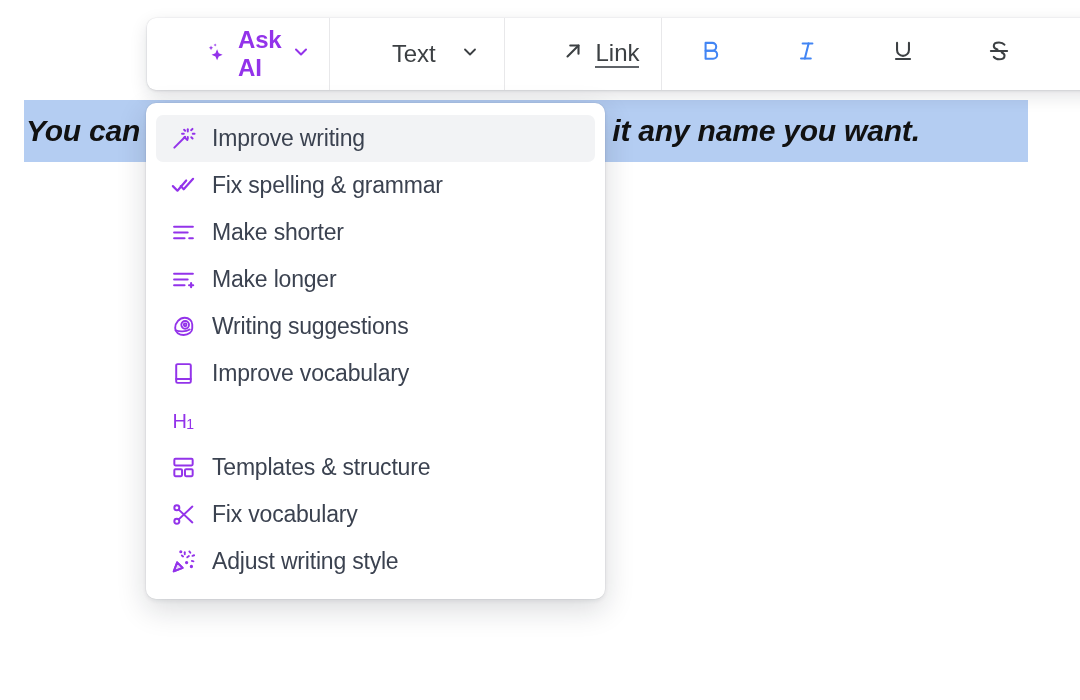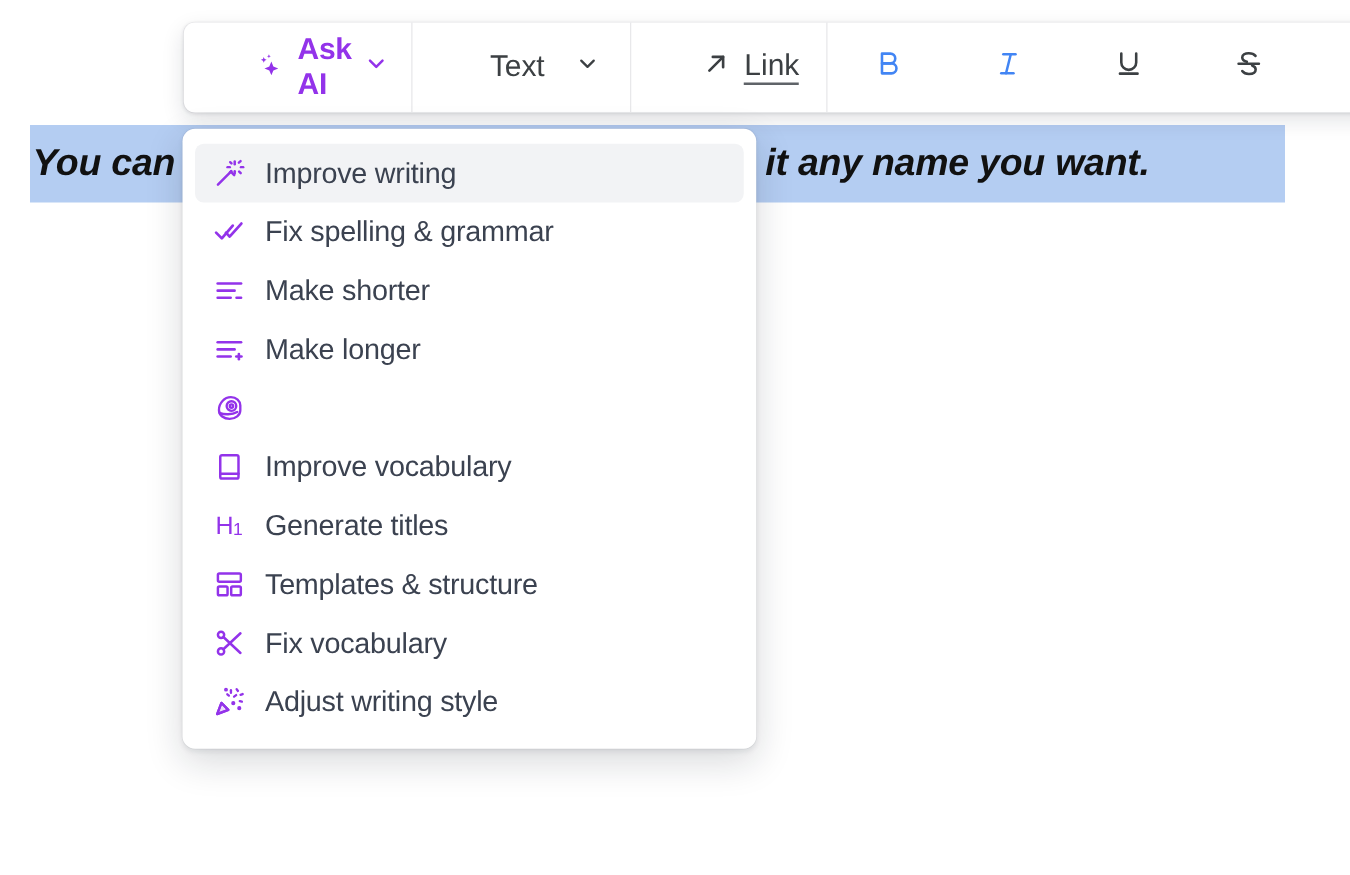--- a/index.html
+++ b/index.html
@@ -362,37 +362,37 @@
 
   <div class="menu-item">
     <span class="mi-icon">
       <svg width="25" height="25" viewBox="0 0 24 24" fill="none" stroke="#9333ea" stroke-width="1.8" stroke-linecap="round" stroke-linejoin="round">
         <path d="M20.4 13.6c0 3.8-3.6 6.6-8.2 6.6-4.3 0-8.2-2.4-8.2-6.8C4 8.2 8.2 3.6 13.2 3.6c4.1 0 7.2 2.8 7.2 6.4z"></path>
         <path d="M17.3 10.4a3.7 3.7 0 1 1-7.4 0 3.7 3.7 0 0 1 7.4 0z"></path>
         <circle cx="13.6" cy="10.4" r="1.3"></circle>
         <path d="M4.4 15.6c3.6 1.5 9.6 1.6 13.6-.7"></path>
       </svg>
     </span>
+    <span class="mi-label">Writing suggestions</span>
   </div>
 
   <div class="menu-item">
     <span class="mi-icon">
       <svg width="25" height="25" viewBox="0 0 24 24" fill="none" stroke="#9333ea" stroke-width="1.9" stroke-linecap="round" stroke-linejoin="round">
         <rect x="5" y="3" width="14" height="18" rx="1.3"></rect>
         <line x1="5" y1="17.3" x2="19" y2="17.3"></line>
       </svg>
     </span>
     <span class="mi-label">Improve vocabulary</span>
   </div>
 
   <div class="menu-item">
     <span class="mi-icon">
       <span class="h1-glyph">H<sub>1</sub></span>
     </span>
-    <span class="mi-label">Generate titles</span>
   </div>
 
   <div class="menu-item">
     <span class="mi-icon">
       <svg width="25" height="25" viewBox="0 0 24 24" fill="none" stroke="#9333ea" stroke-width="1.9" stroke-linejoin="round">
         <rect x="3.2" y="3.6" width="17.6" height="6.4" rx="1.1"></rect>
         <rect x="3.2" y="13.6" width="7.4" height="6.8" rx="1.1"></rect>
         <rect x="13.4" y="13.6" width="7.4" height="6.8" rx="1.1"></rect>
       </svg>
     </span>

